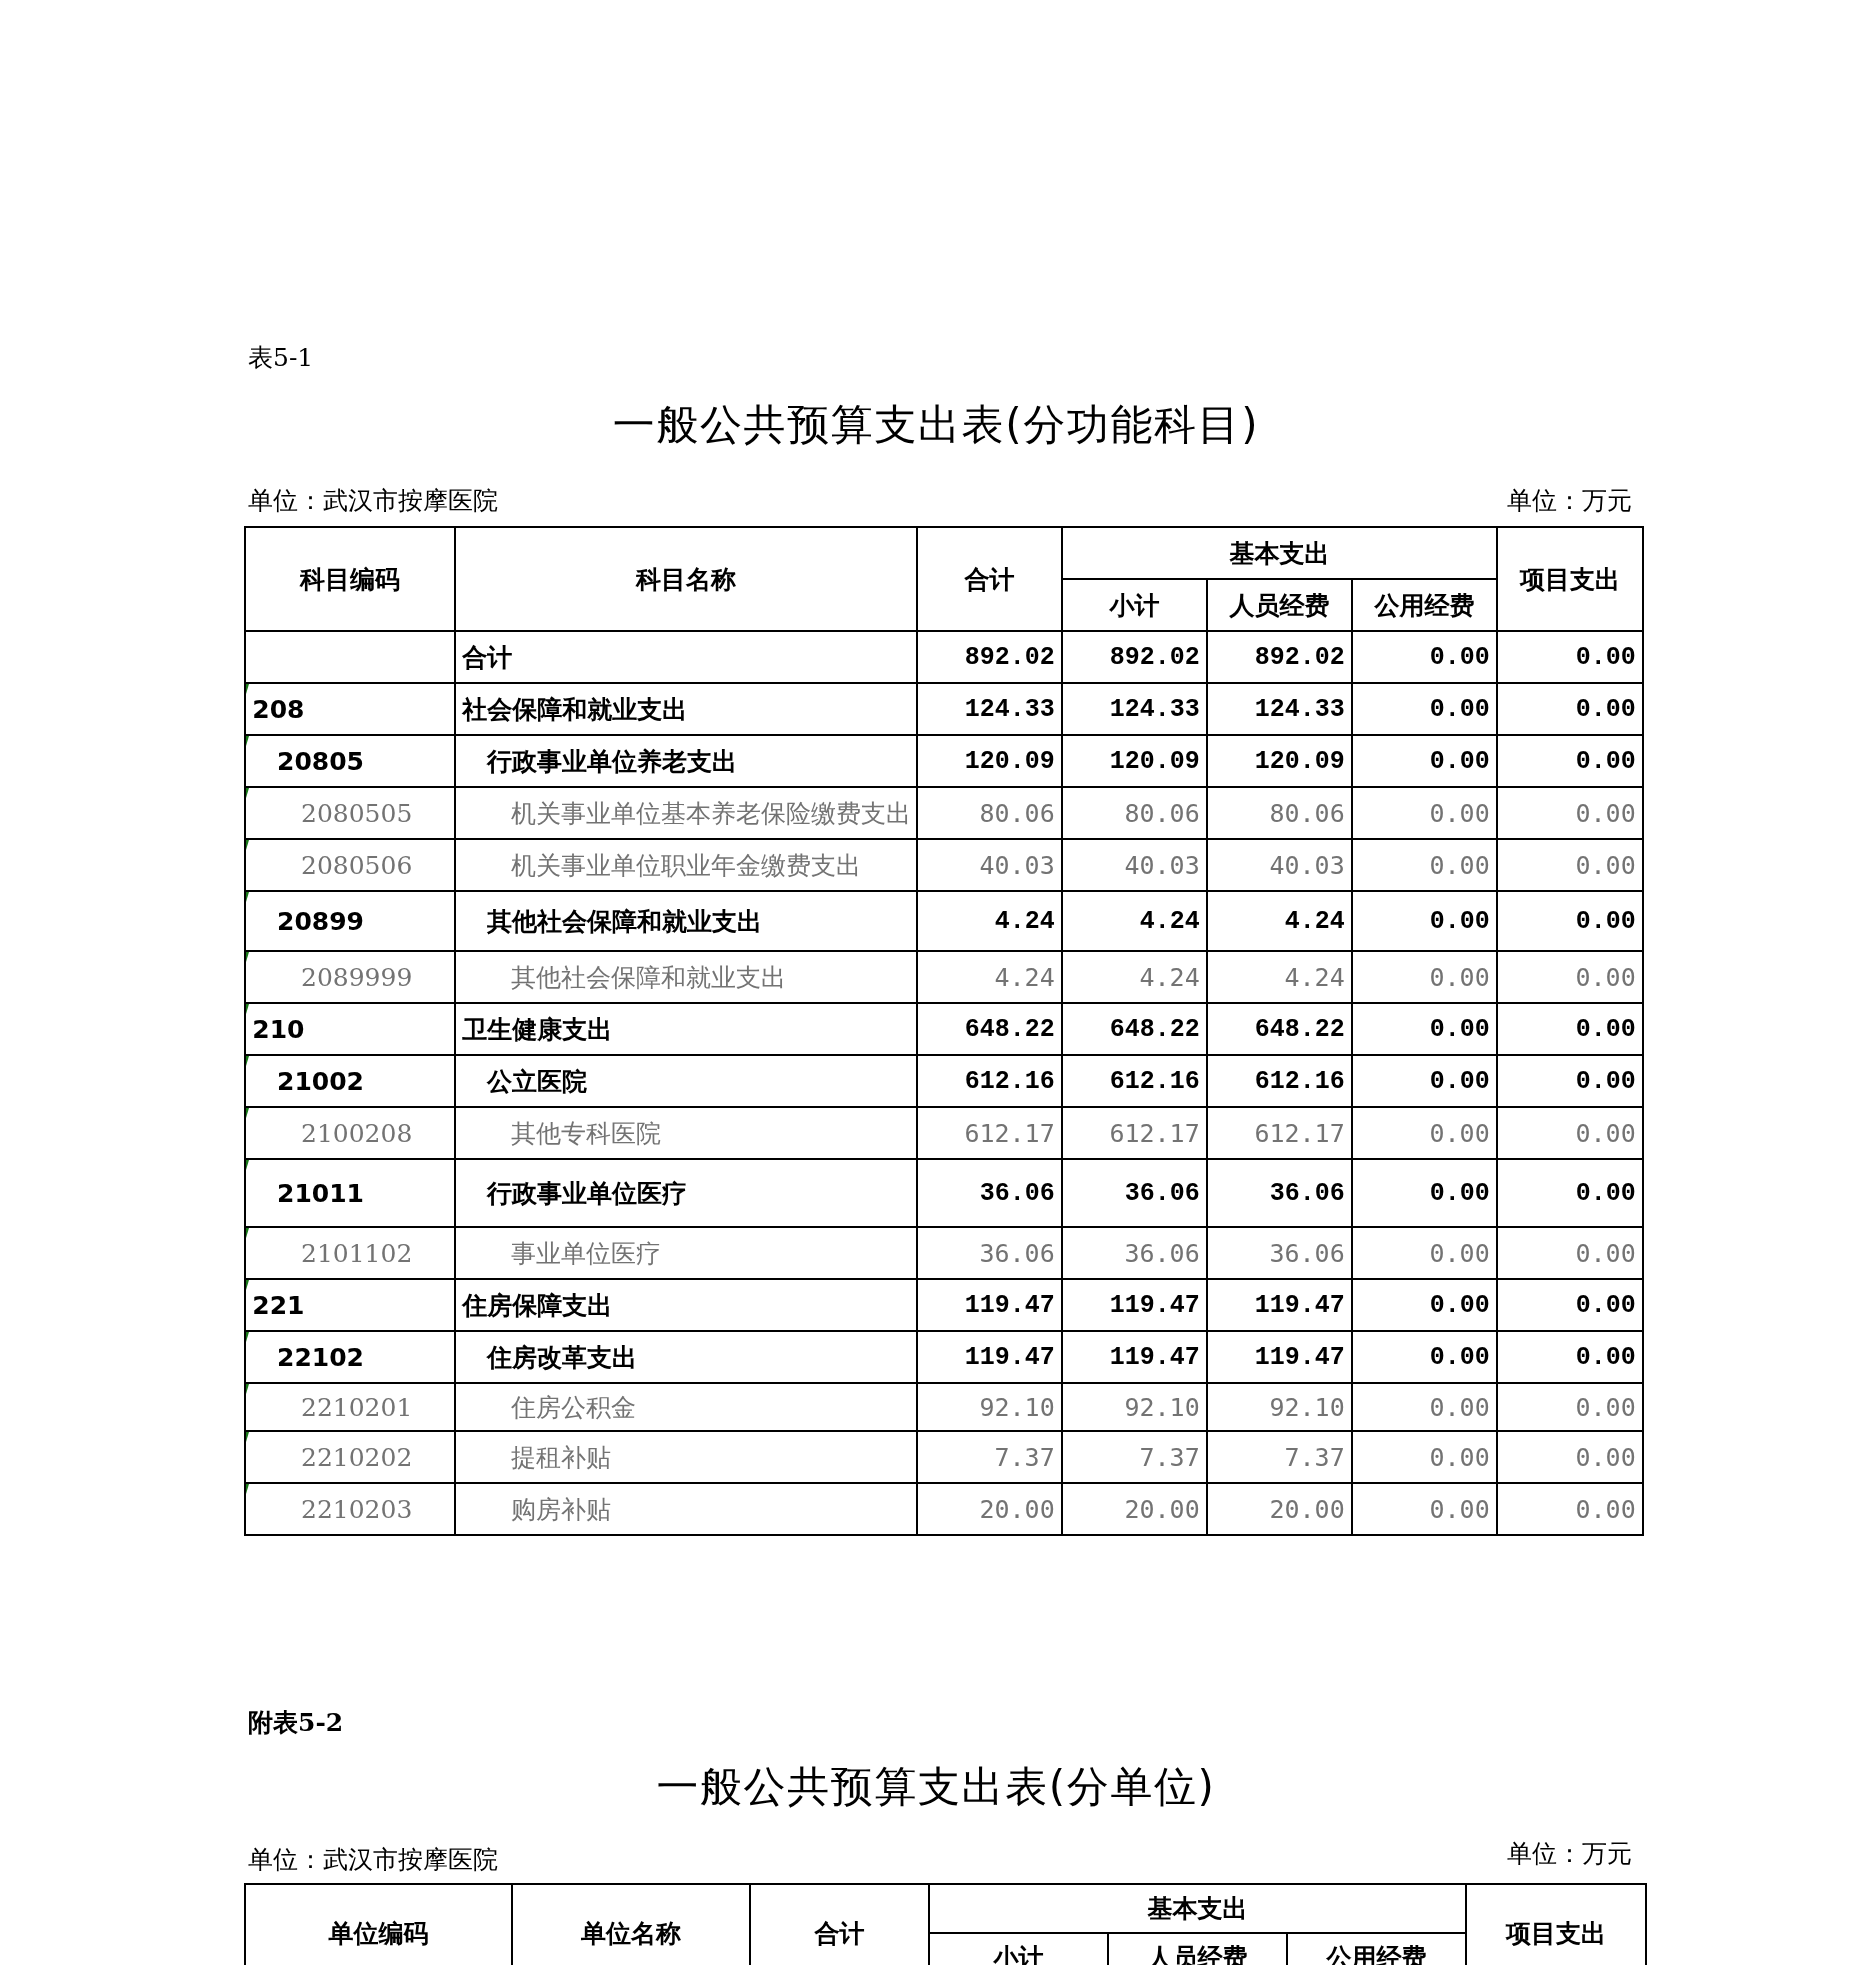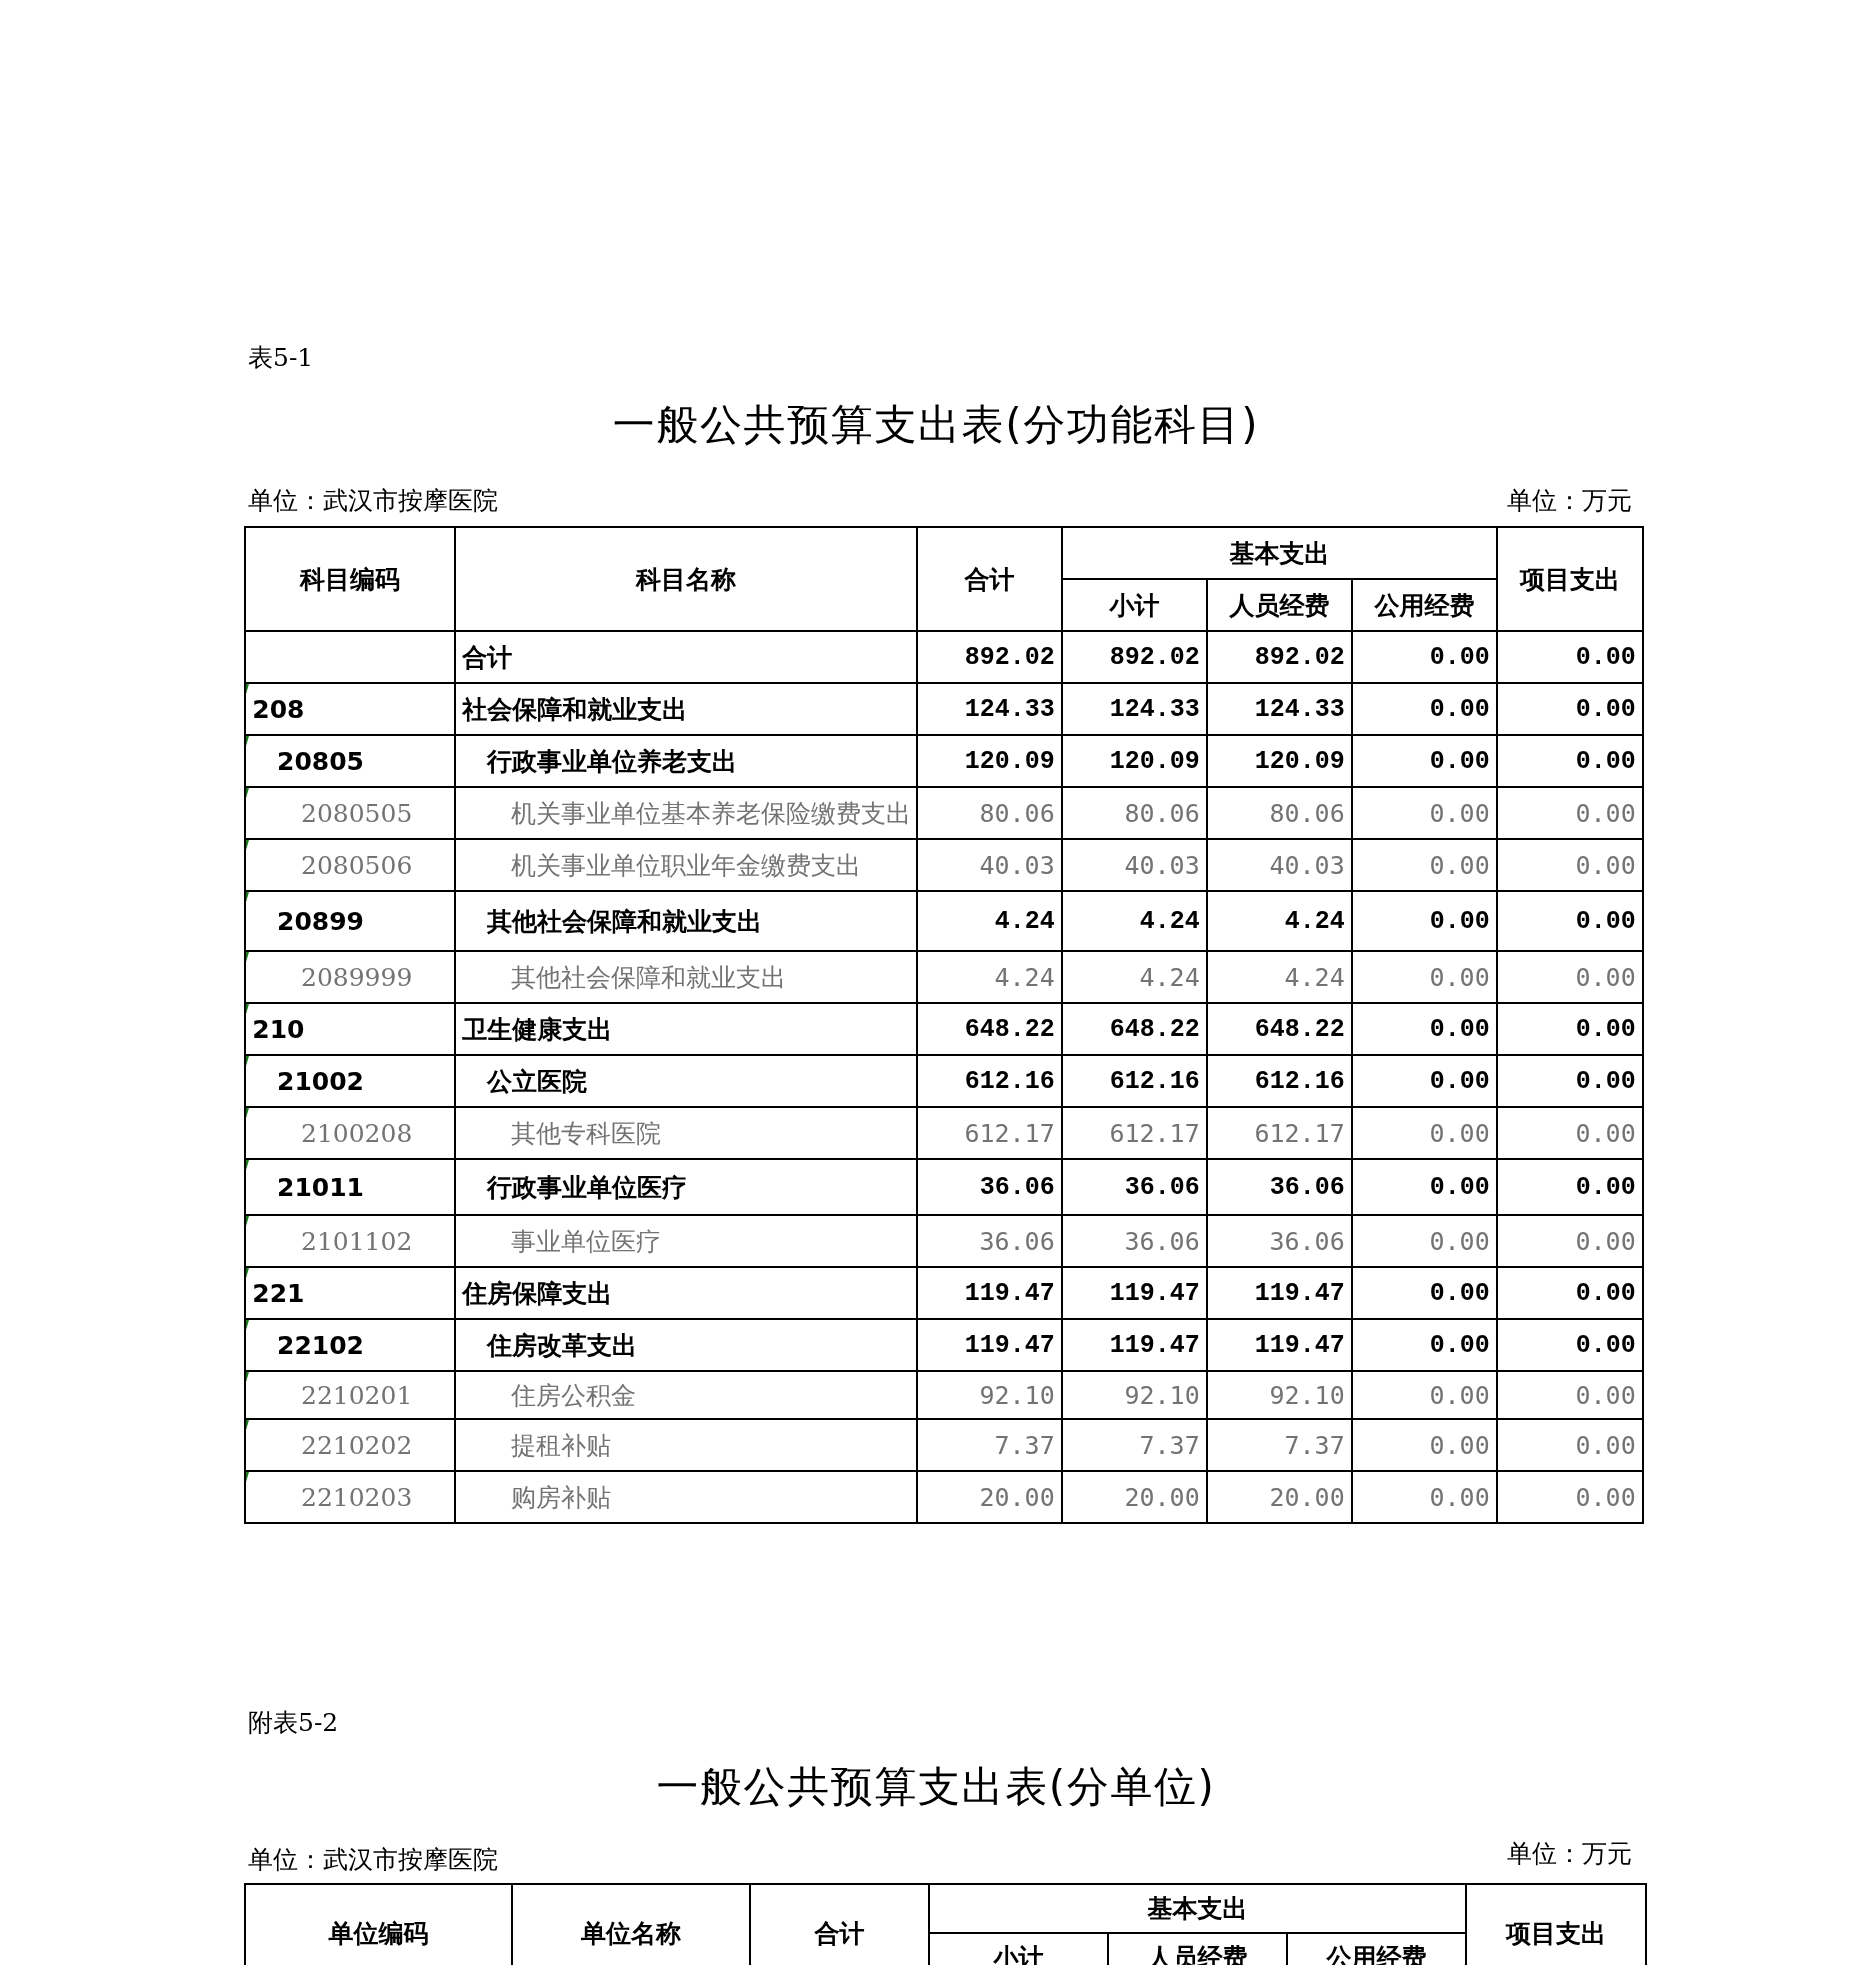--- a/index.html
+++ b/index.html
@@ -149,21 +149,21 @@
       </tr>
       <tr class="lvl3" style="height: 52px;">
         <td class="flag ind3">2100208</td>
         <td class="ind3">其他专科医院</td>
         <td class="num">612.17</td>
         <td class="num">612.17</td>
         <td class="num">612.17</td>
         <td class="num">0.00</td>
         <td class="num">0.00</td>
       </tr>
-      <tr class="lvl2" style="height: 56px;">
+      <tr class="lvl2" style="height: 68px;">
         <td class="flag ind2">21011</td>
         <td class="ind2">行政事业单位医疗</td>
         <td class="num">36.06</td>
         <td class="num">36.06</td>
         <td class="num">36.06</td>
         <td class="num">0.00</td>
         <td class="num">0.00</td>
       </tr>
       <tr class="lvl3" style="height: 52px;">
         <td class="flag ind3">2101102</td>
@@ -215,21 +215,21 @@
         <td class="ind3">购房补贴</td>
         <td class="num">20.00</td>
         <td class="num">20.00</td>
         <td class="num">20.00</td>
         <td class="num">0.00</td>
         <td class="num">0.00</td>
       </tr>
     </tbody>
 </table>
 
-<div class="abs tbl-label" style="left:248px; top:1706px;">附表5-2</div>
+<div class="abs tbl-label" style="left:248px; top:1706px;font-weight:bold;">附表5-2</div>
 <div class="abs title" style="top:1759px;">一般公共预算支出表(分单位)</div>
 <div class="abs unit-left" style="left:248px; top:1843px;">单位：武汉市按摩医院</div>
 <div class="abs unit-right" style="right:240px; top:1837px;">单位：万元</div>
 
 <table id="t2" class="t2" style="left:244px; top:1883px; width:1400px;">
   <colgroup>
     <col style="width:267px">
       <col style="width:238px">
       <col style="width:179px">
     <col style="width:179px">

